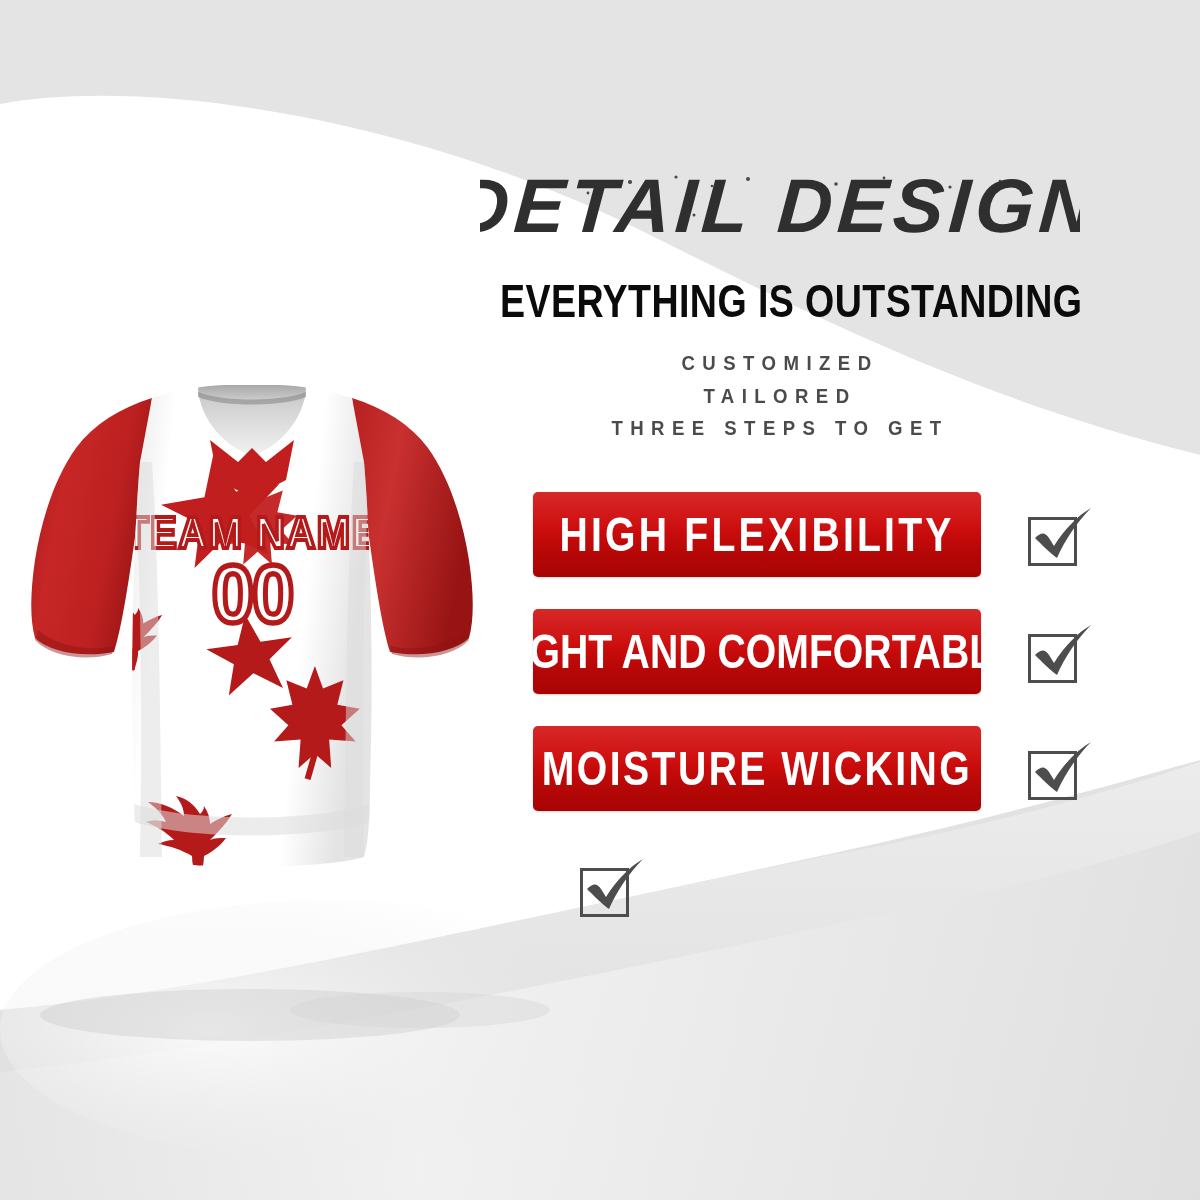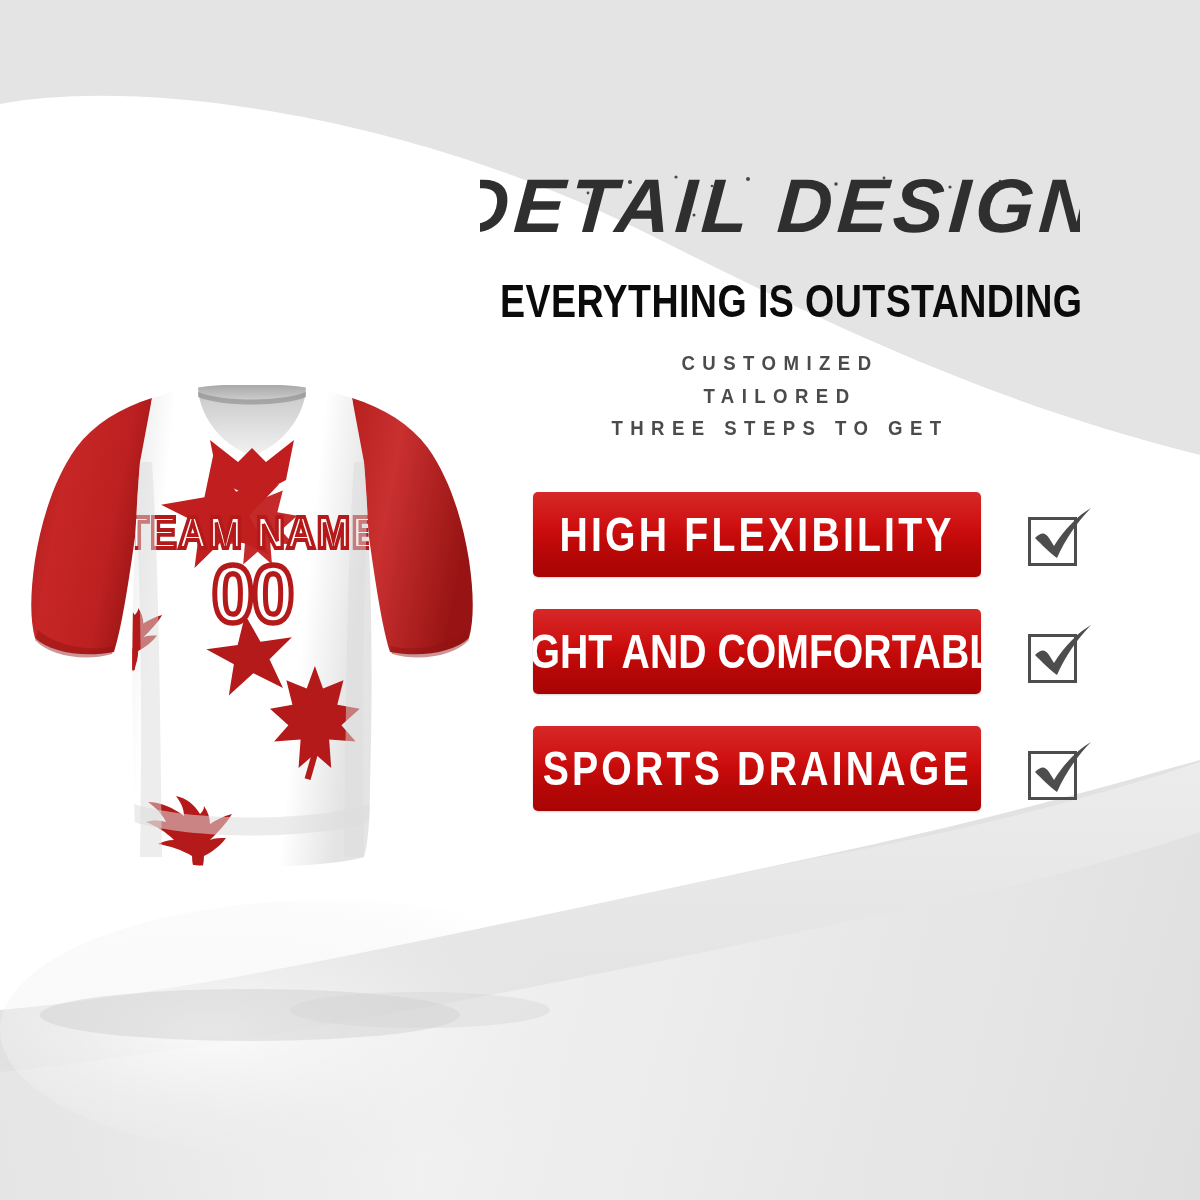--- a/index.html
+++ b/index.html
@@ -295,28 +295,37 @@
       </div>
       <div class="check">
         <svg viewBox="0 0 72 72" aria-hidden="true">
           <rect x="8.5" y="20.5" width="46" height="46" fill="none" stroke="#4d4d4d" stroke-width="3"></rect>
           <path d="M14 40 C 20 34, 24 34, 28 40 L33 48 C 44 30, 58 17, 70 10
                    C 56 24, 44 42, 36 60 C 30 56, 20 46, 14 40 Z" fill="#4d4d4d"></path>
         </svg>
       </div>
     </div>
 
-
-    <div class="feature-row sz-3">
+    <div class="feature-row sz-2">
       <div class="bar">
-        <span class="bar-label">SPORTS DRAINAGE</span>
+        <span class="bar-label">MOISTURE WICKING</span>
       </div>
       <div class="check">
         <svg viewBox="0 0 72 72" aria-hidden="true">
           <rect x="8.5" y="20.5" width="46" height="46" fill="none" stroke="#4d4d4d" stroke-width="3"></rect>
           <path d="M14 40 C 20 34, 24 34, 28 40 L33 48 C 44 30, 58 17, 70 10
                    C 56 24, 44 42, 36 60 C 30 56, 20 46, 14 40 Z" fill="#4d4d4d"></path>
         </svg>
       </div>
     </div>
 
+    <div class="feature-row sz-3">
+      <div class="check">
+        <svg viewBox="0 0 72 72" aria-hidden="true">
+          <rect x="8.5" y="20.5" width="46" height="46" fill="none" stroke="#4d4d4d" stroke-width="3"></rect>
+          <path d="M14 40 C 20 34, 24 34, 28 40 L33 48 C 44 30, 58 17, 70 10
+                   C 56 24, 44 42, 36 60 C 30 56, 20 46, 14 40 Z" fill="#4d4d4d"></path>
+        </svg>
+      </div>
+    </div>
+
   </div>
 </div>
 
 </body></html>

